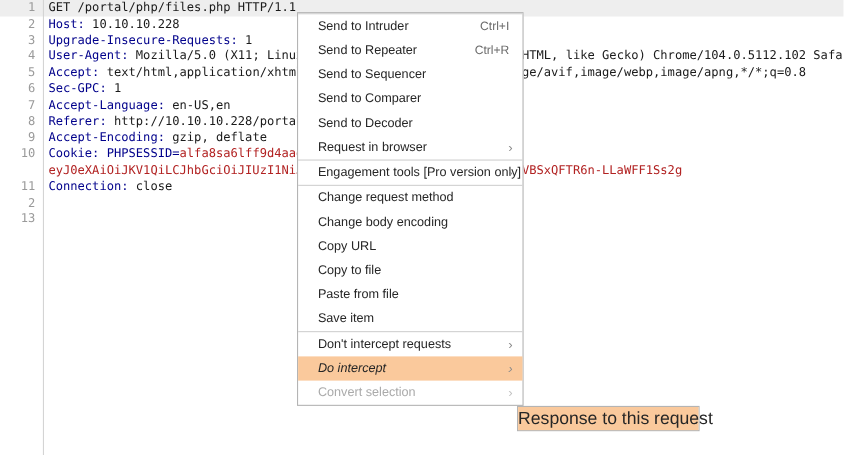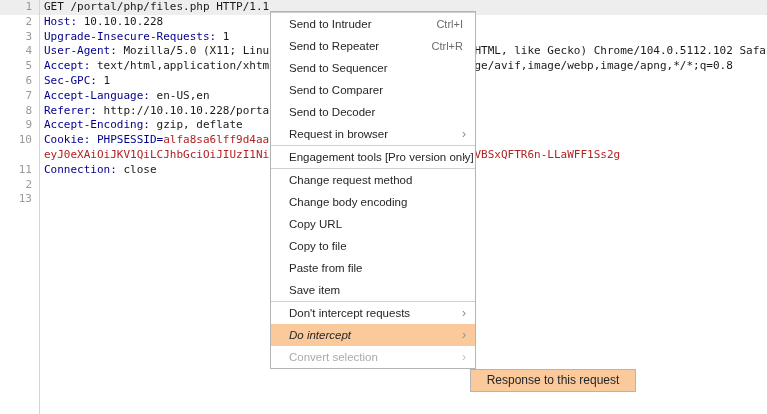--- a/index.html
+++ b/index.html
@@ -125,21 +125,21 @@
   
   #submenu {
     position: absolute;
     left: 470px;
     top: 369px;
     width: 166px;
     background: #1d4ed8;
     border: 1px solid #b4b4b4;
     box-sizing: border-box;
     z-index: 30;
-    font-size: 12px;
+    font-size: 16px;
     color: #262626;
   }
   #submenu .smi {
     height: 21px;
     line-height: 21px;
     text-align: center;
     background: #fac99c;
     box-sizing: border-box;
     white-space: nowrap;
     cursor: default;

